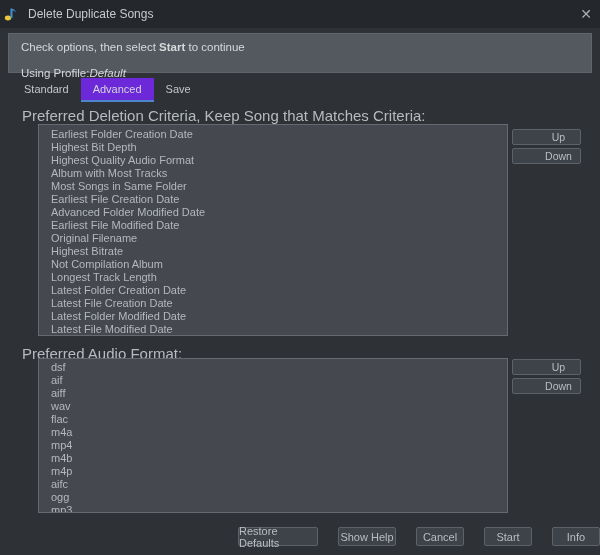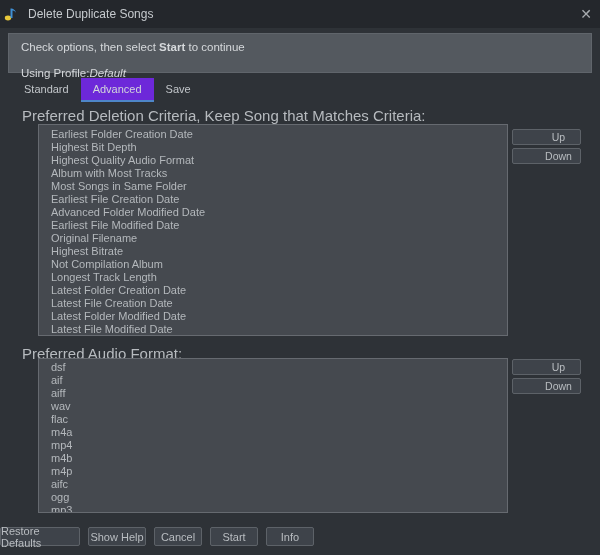--- a/index.html
+++ b/index.html
@@ -55,21 +55,21 @@
   
   .side-btn{
     position:absolute;left:512px;width:69px;height:16px;background:#3e434a;
     border:1px solid #5d6268;border-radius:2px;box-sizing:border-box;
     font-size:10.5px;color:#b9bdc1;display:flex;align-items:center;justify-content:center;padding-left:24px;
   }
   .up1{top:129px;} .down1{top:148px;}
   .up2{top:359px;} .down2{top:378px;}
   
   .footer{
-    position:absolute;left:0;right:0;top:527px;display:flex;justify-content:flex-start;gap:8px;
+    position:absolute;left:0;right:0;top:527px;display:flex;justify-content:flex-end;gap:20px;
   }
   .footer-btn{
     height:19px;background:#3e434a;border:1px solid #5d6268;border-radius:2px;
     box-sizing:border-box;font-size:11px;color:#b9bdc1;
     display:flex;align-items:center;justify-content:center;
   }
   .btn-restore{width:80px;} .btn-help{width:58px;} .btn-cancel{width:48px;}
   .btn-start{width:48px;} .btn-info{width:48px;}
 </style>
 </head>

